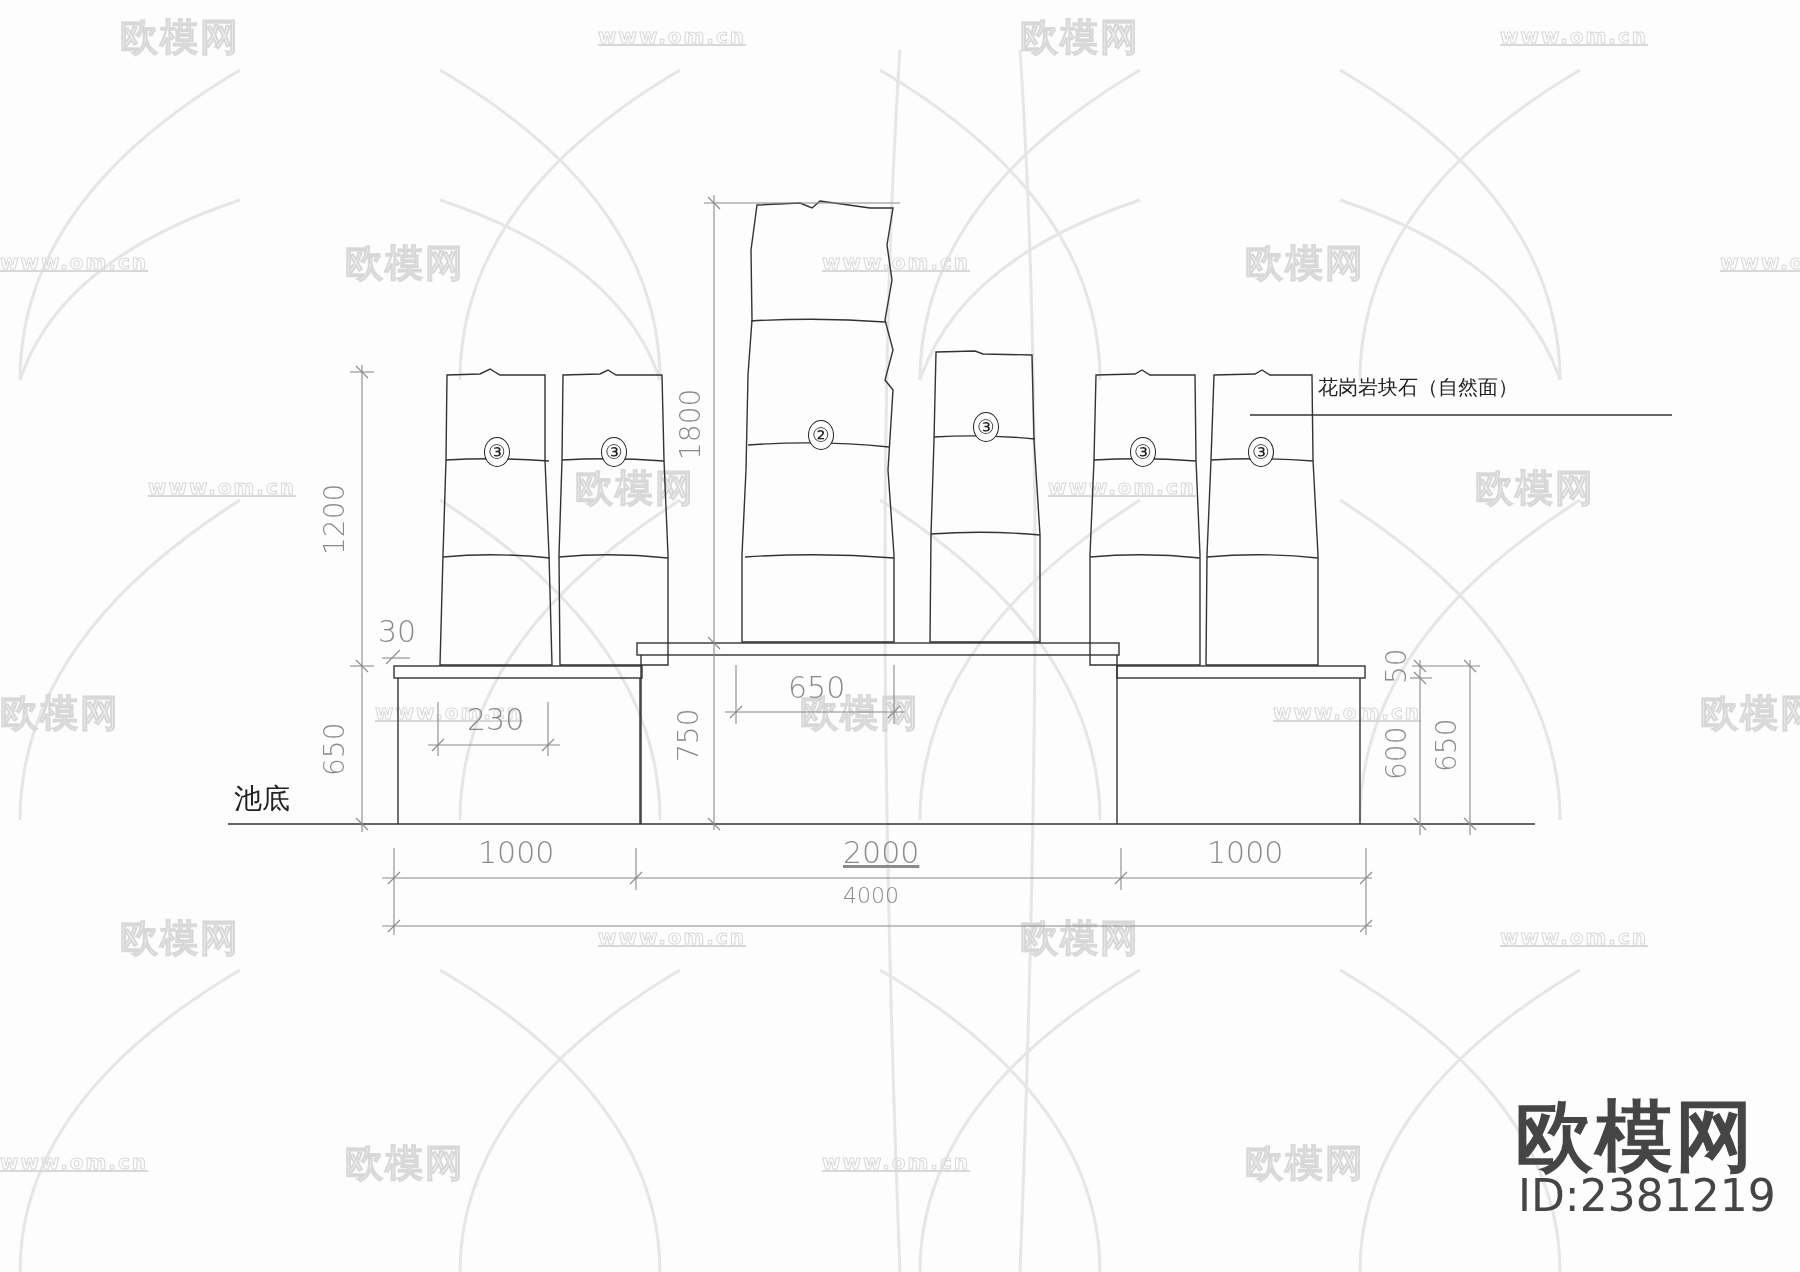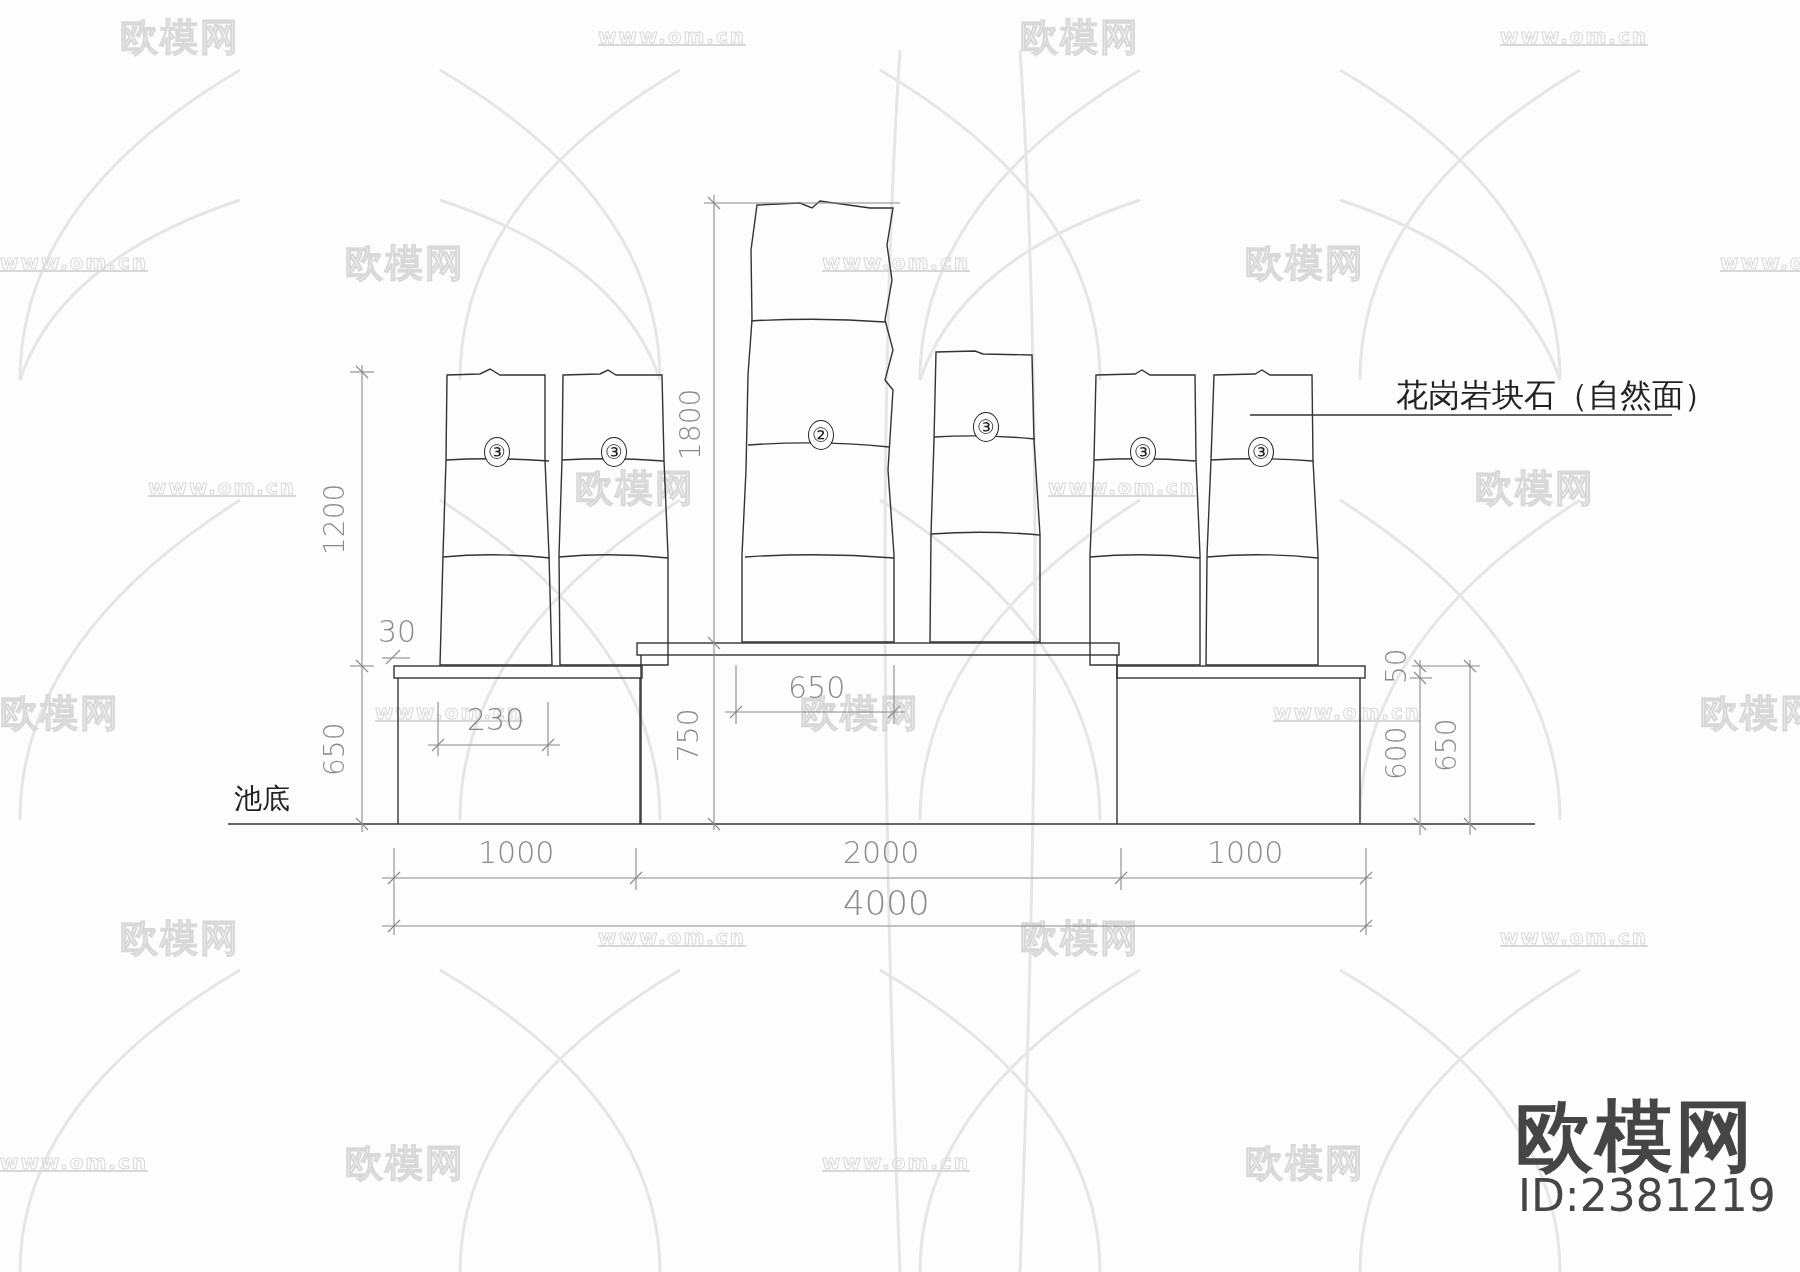--- a/index.html
+++ b/index.html
@@ -197,34 +197,34 @@
     </g>
   </svg>
 
   <div class="badge" style="left:484px;top:437px;">③</div>
   <div class="badge" style="left:601px;top:437px;">③</div>
   <div class="badge" style="left:808px;top:420px;">②</div>
   <div class="badge" style="left:973px;top:412px;">③</div>
   <div class="badge" style="left:1130px;top:437px;">③</div>
   <div class="badge" style="left:1248px;top:437px;">③</div>
 
-  <div class="label" style="left:1396px;top:374px;font-size:32px;">花岗岩块石（自然面）</div>
+  <div class="label" style="left:1318px;top:374px;font-size:20px;">花岗岩块石（自然面）</div>
   <div class="label" style="left:234px;top:780px;font-size:28px;font-weight:normal;">池底</div>
 
   <div class="dim v" style="left:318px;top:555px;font-size:28px;">1200</div>
   <div class="dim v" style="left:674px;top:460px;font-size:28px;">1800</div>
   <div class="dim" style="left:378px;top:614px;font-size:30px;">30</div>
   <div class="dim v" style="left:318px;top:776px;font-size:28px;">650</div>
   <div class="dim v" style="left:672px;top:762px;font-size:28px;">750</div>
   <div class="dim" style="left:467px;top:702px;font-size:30px;">230</div>
   <div class="dim" style="left:788px;top:670px;font-size:30px;">650</div>
   <div class="dim v" style="left:1380px;top:684px;font-size:28px;">50</div>
   <div class="dim v" style="left:1380px;top:780px;font-size:28px;">600</div>
   <div class="dim v" style="left:1430px;top:772px;font-size:28px;">650</div>
   <div class="dim" style="left:478px;top:835px;font-size:30px;">1000</div>
-  <div class="dim" style="left:843px;top:835px;font-size:30px;">2000</div>
+  <div class="dim" style="left:843px;top:835px;font-size:30px;text-decoration:underline;">2000</div>
   <div class="dim" style="left:1207px;top:835px;font-size:30px;">1000</div>
-  <div class="dim" style="left:843px;top:883px;font-size:34px;">4000</div>
+  <div class="dim" style="left:843px;top:883px;font-size:22px;">4000</div>
 
 
   <div class="logo-brand" style="left:1515px;top:1085px;">欧模网</div>
   <div class="logo-id" style="left:1518px;top:1170px;">ID:2381219</div>
 </div>
 
 </body></html>

